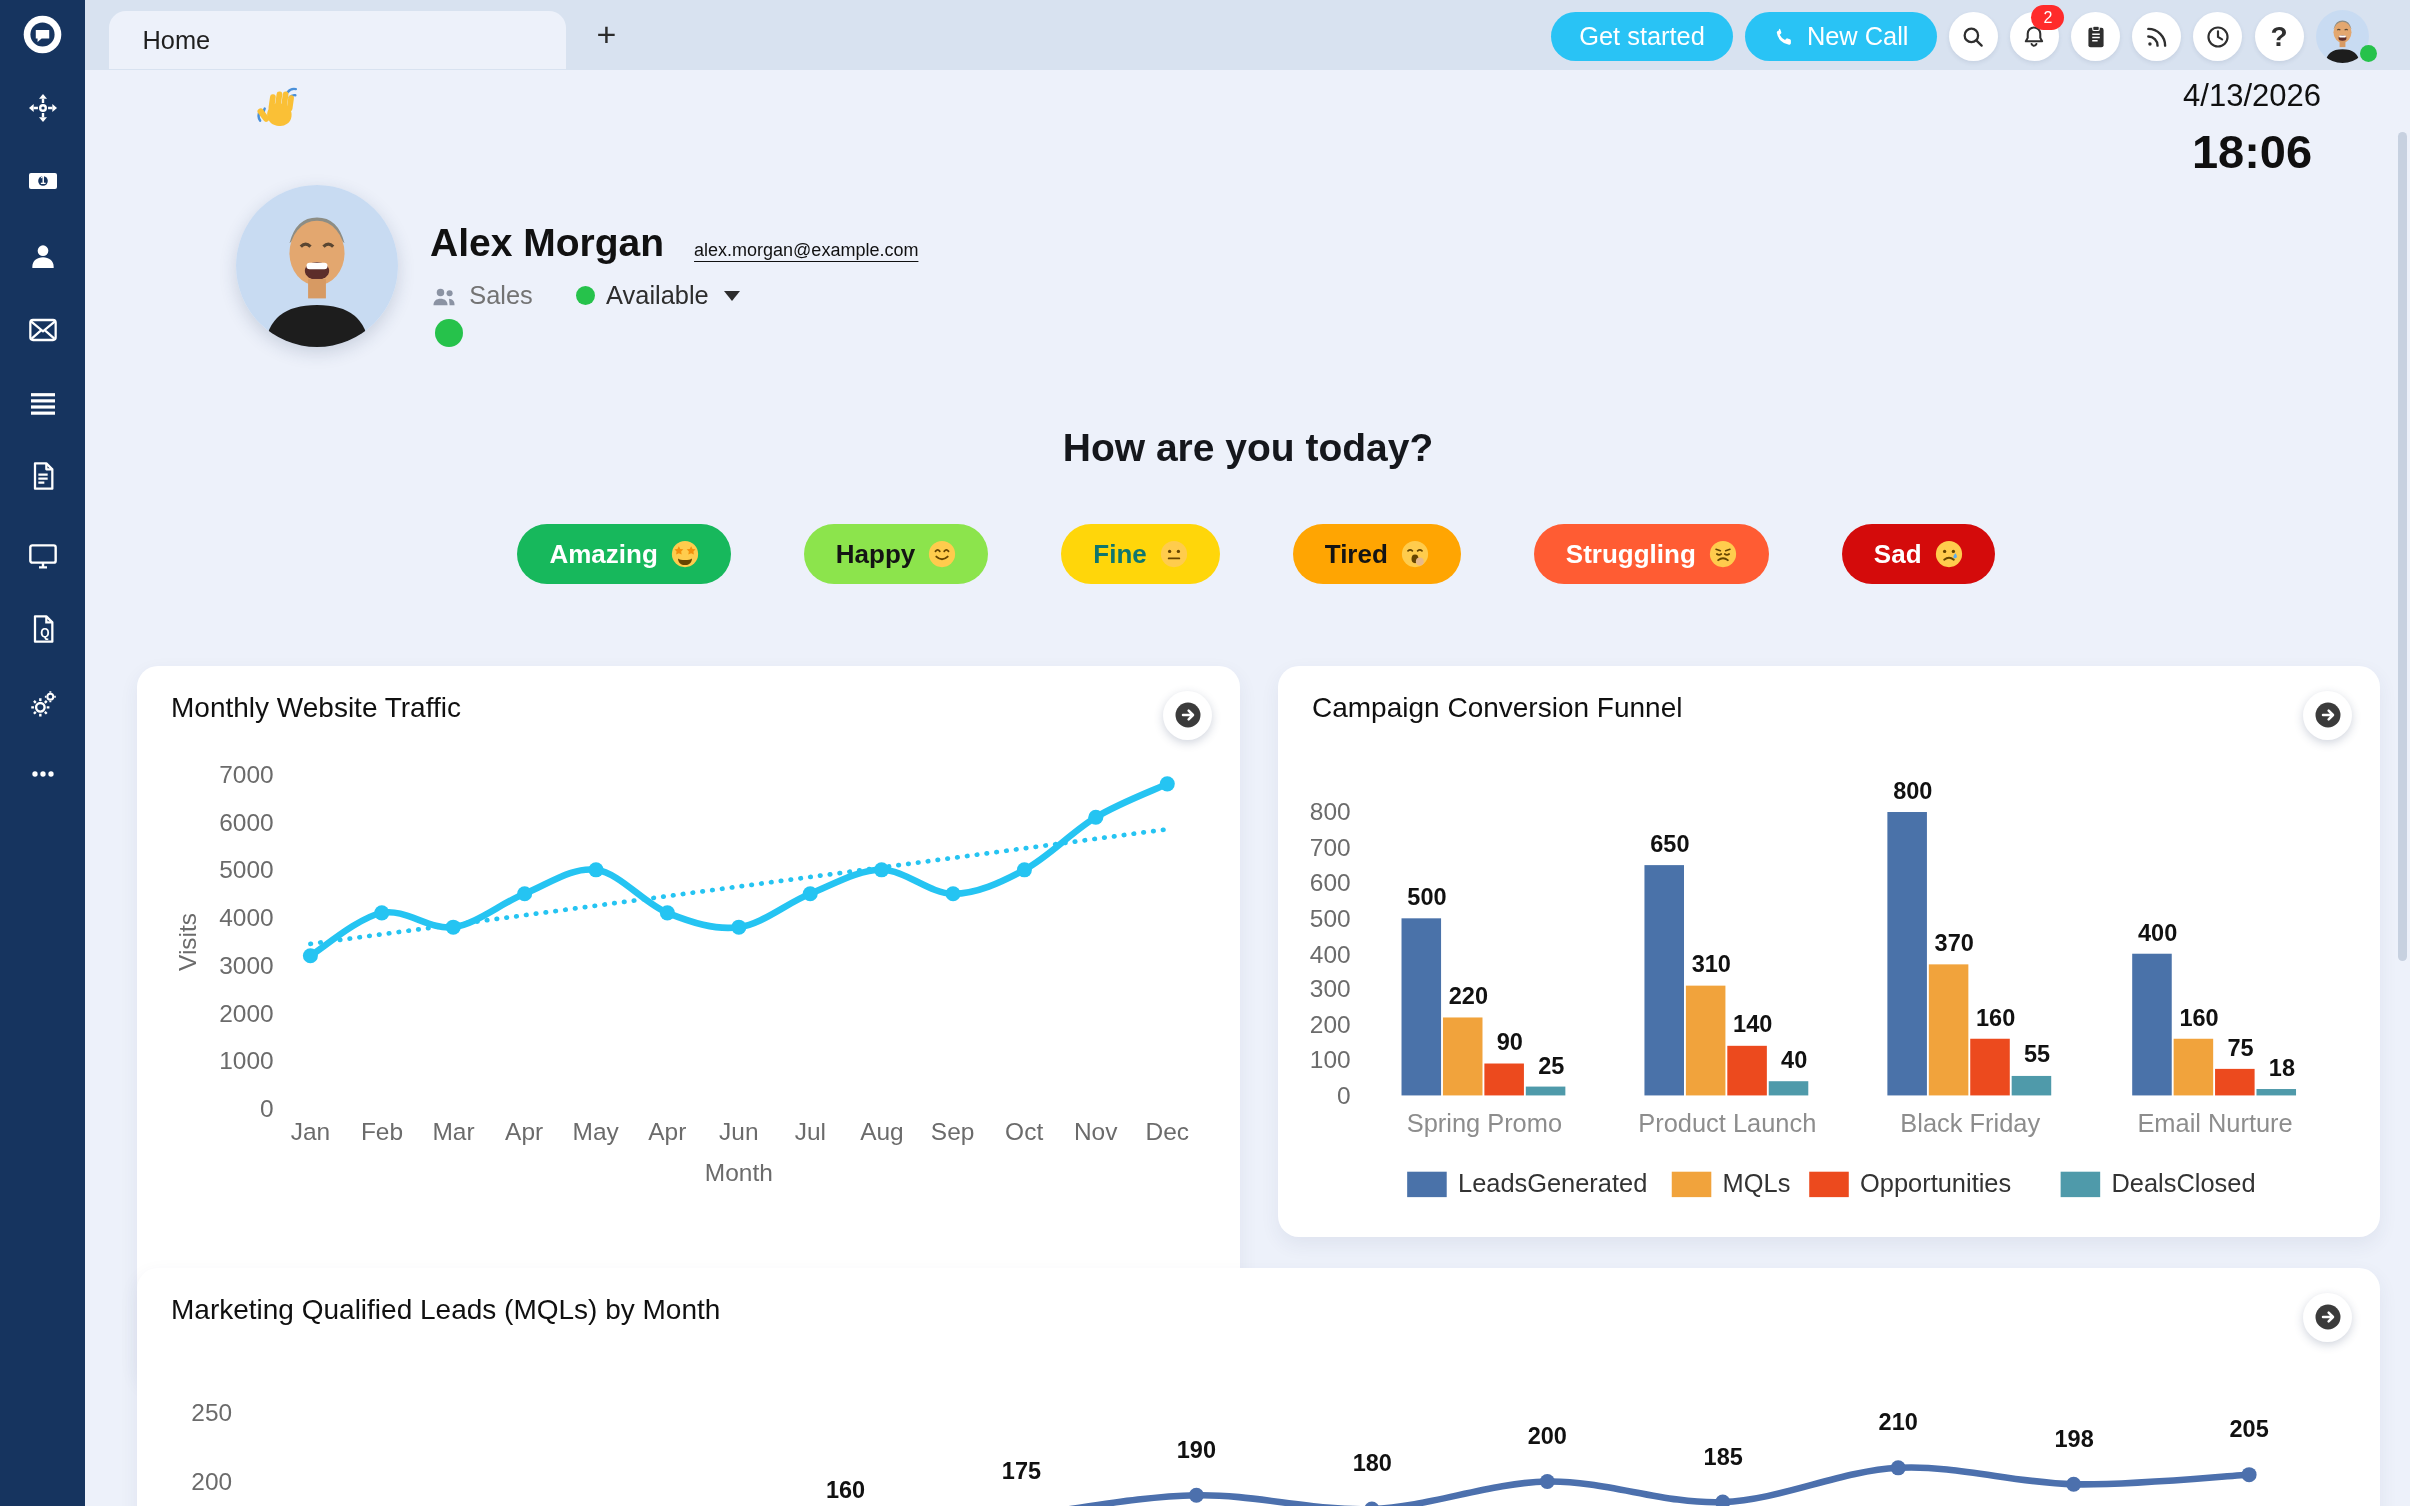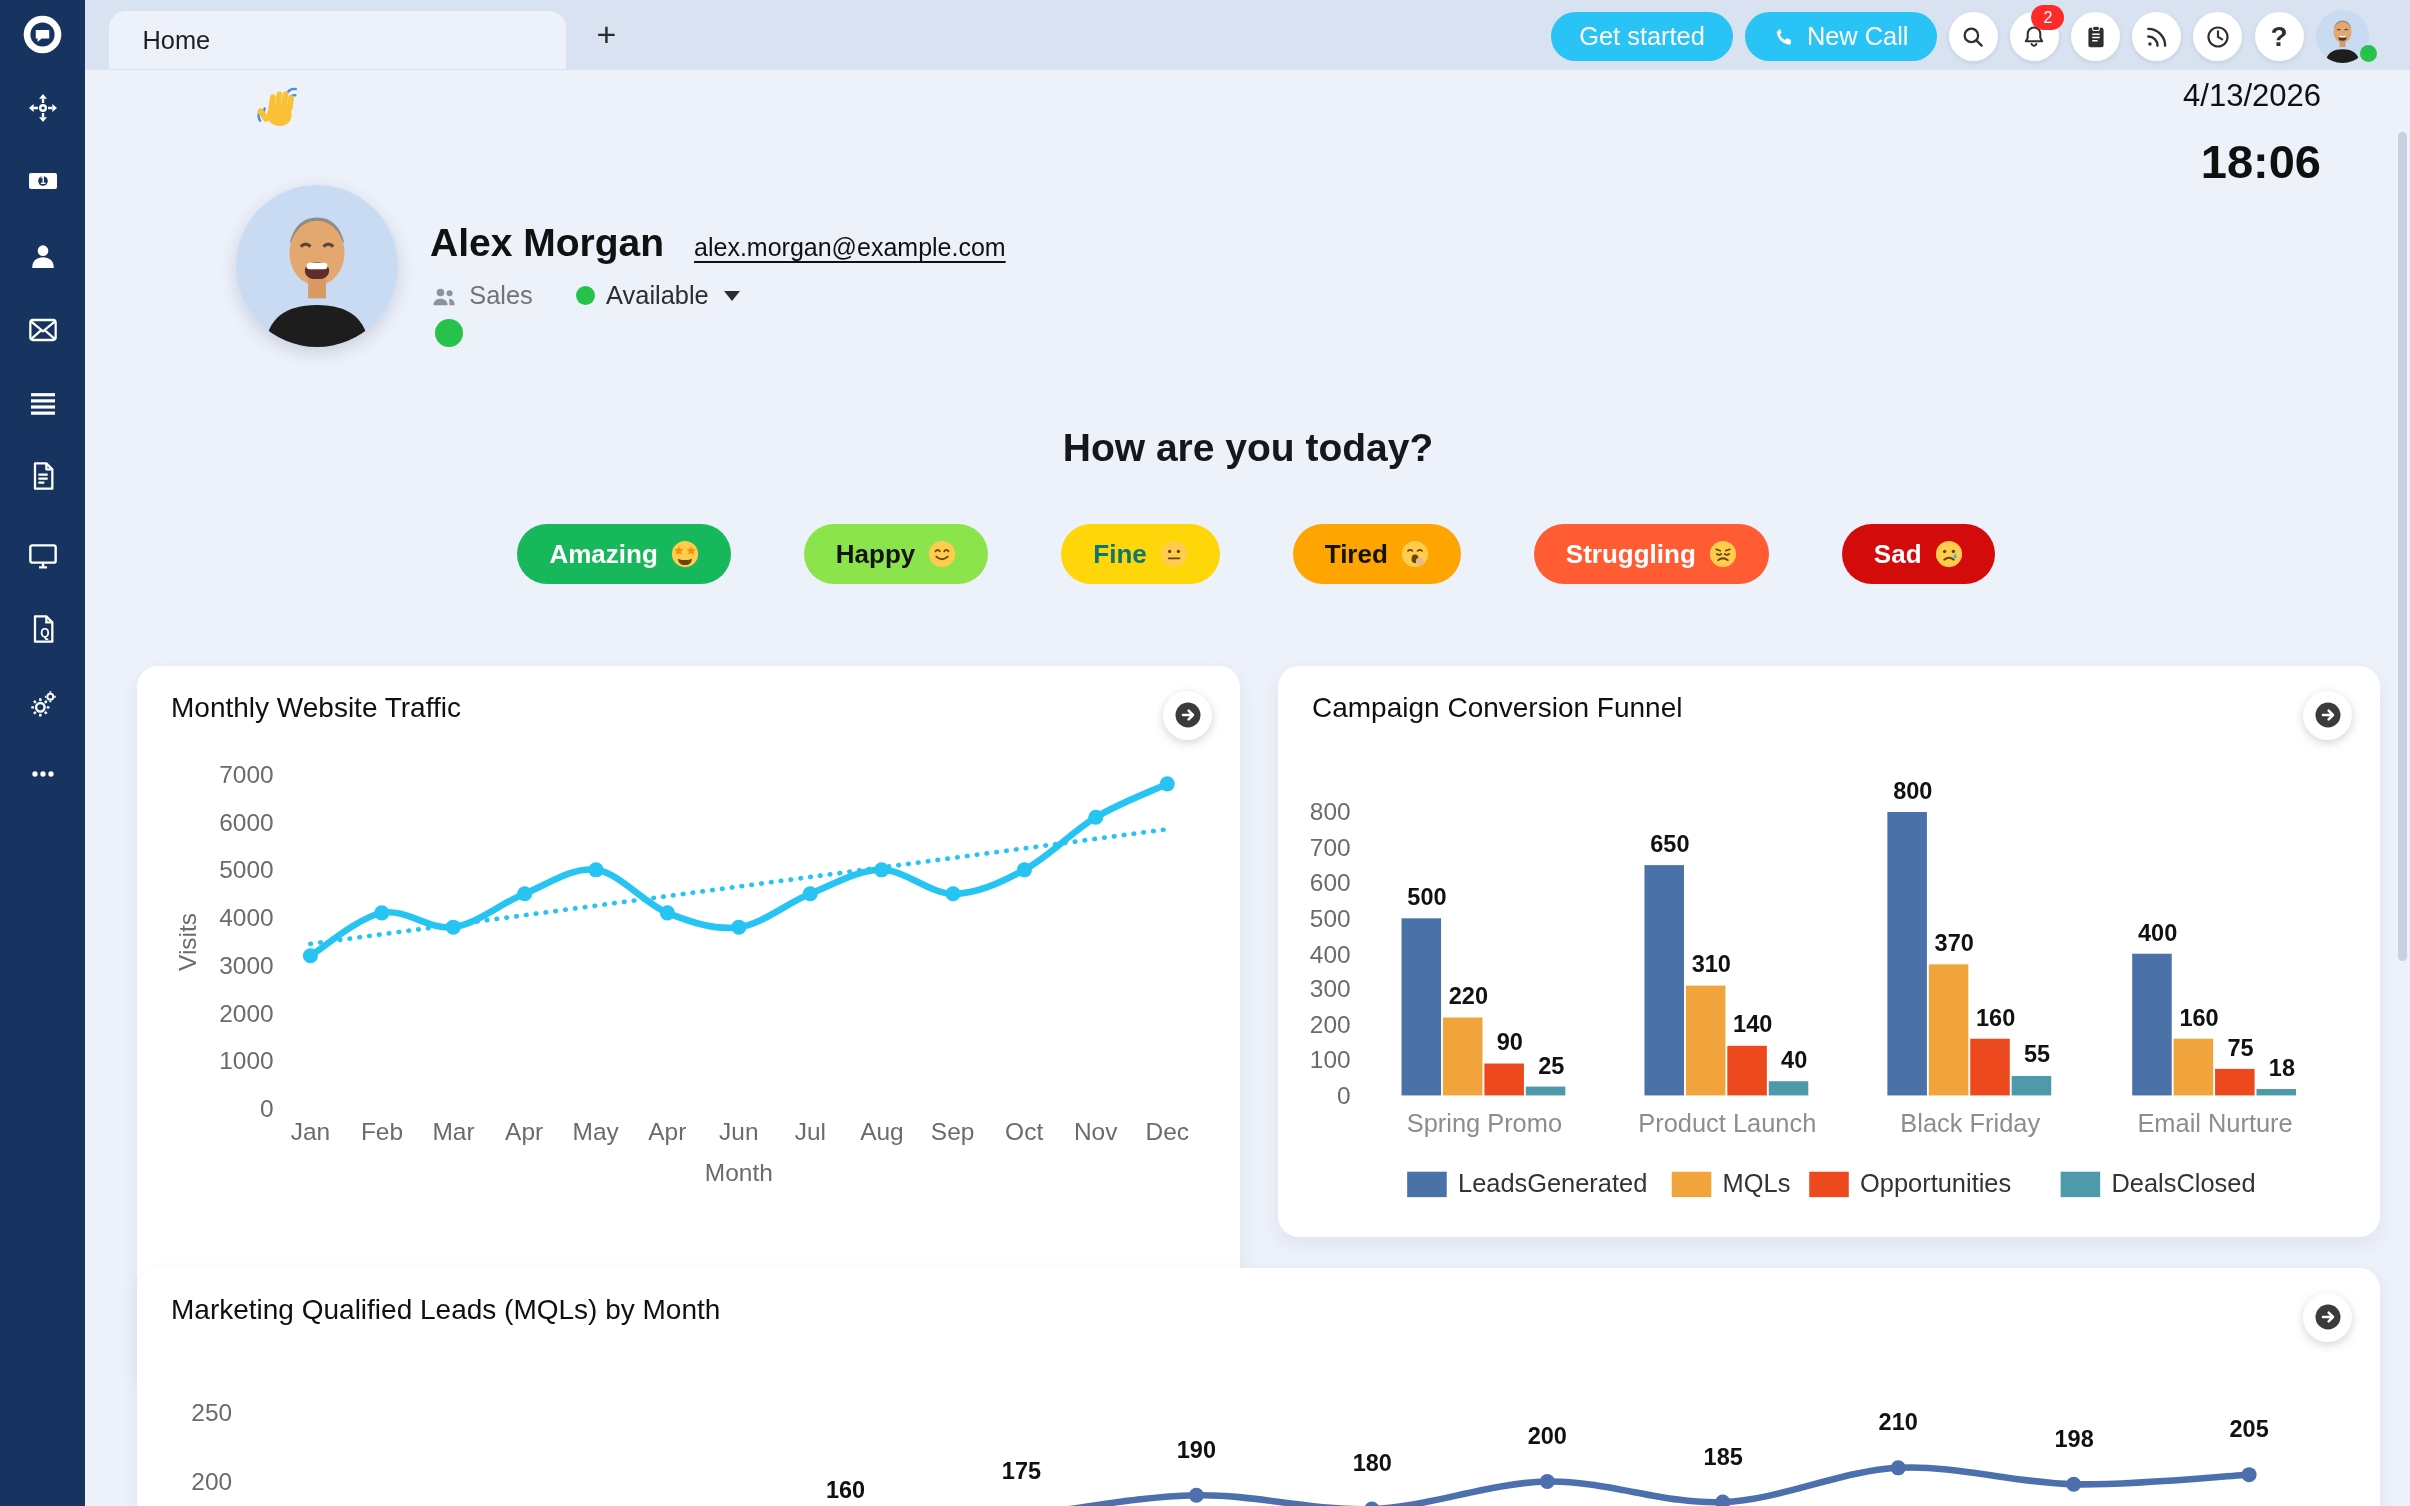--- a/index.html
+++ b/index.html
@@ -30,28 +30,28 @@
   .avatar-sm svg{width:53px;height:53px;display:block;}
   .dot-sm{position:absolute;right:3.8px;bottom:-0.9px;width:17px;height:17px;border-radius:50%;
         background:#26c24b;z-index:6;}
   
   .main{position:absolute;left:85px;top:70px;width:2326px;height:1437px;background:#edf1fa;}
   .greet{position:absolute;left:169px;top:15px;display:flex;align-items:center;gap:19px;}
   .greet .wave{width:49px;height:49px;}
   .greet .gtxt{font-size:43px;font-weight:600;color:#191919;letter-spacing:0.5px;}
   .dtwrap{position:absolute;right:90px;top:7.5px;text-align:right;}
   .date{font-size:31px;color:#101010;}
-  .time{font-size:47px;font-weight:bold;color:#101010;margin-top:20px;}
+  .time{font-size:47px;font-weight:bold;color:#101010;margin-top:10px;text-align:center;}
   .avatar-lg{position:absolute;left:151px;top:115px;width:162px;height:162px;border-radius:50%;
         overflow:hidden;box-shadow:0 5.6px 17px rgba(40,60,100,.18);}
   .avatar-lg svg{width:162px;height:162px;display:block;}
   .dot-lg{position:absolute;left:350px;top:249px;width:28px;height:28px;border-radius:50%;background:#26c24b;}
   .namerow{position:absolute;left:345px;top:151px;display:flex;align-items:baseline;gap:30px;}
   .pname{font-size:39px;font-weight:600;color:#111;}
-  .pemail{font-size:25px;color:#111;text-decoration:underline;text-underline-offset:4.7px;cursor:pointer;}
+  .pemail{font-size:18px;color:#111;text-decoration:underline;text-underline-offset:4.7px;cursor:pointer;}
   .metarow{position:absolute;left:345px;top:211px;display:flex;align-items:center;gap:43px;}
   .meta-item{display:flex;align-items:center;gap:11.3px;font-size:25.4px;color:#737373;}
   .meta-item.avail{color:#2d2d2d;cursor:pointer;}
   .gdot{width:19px;height:19px;border-radius:50%;background:#26c24b;}
   .caret{width:0;height:0;border-left:8.5px solid transparent;border-right:8.5px solid transparent;
         border-top:10.4px solid #2d2d2d;margin-left:3.8px;}
   .moodq{position:absolute;left:0;top:356px;width:2326px;text-align:center;font-size:39px;
         font-weight:600;color:#15171c;}
   .moodrow{position:absolute;left:8px;top:454px;width:2326px;display:flex;justify-content:center;gap:73px;}
   .mood{height:60px;border-radius:30px;border:none;font-family:inherit;font-size:26px;font-weight:600;

